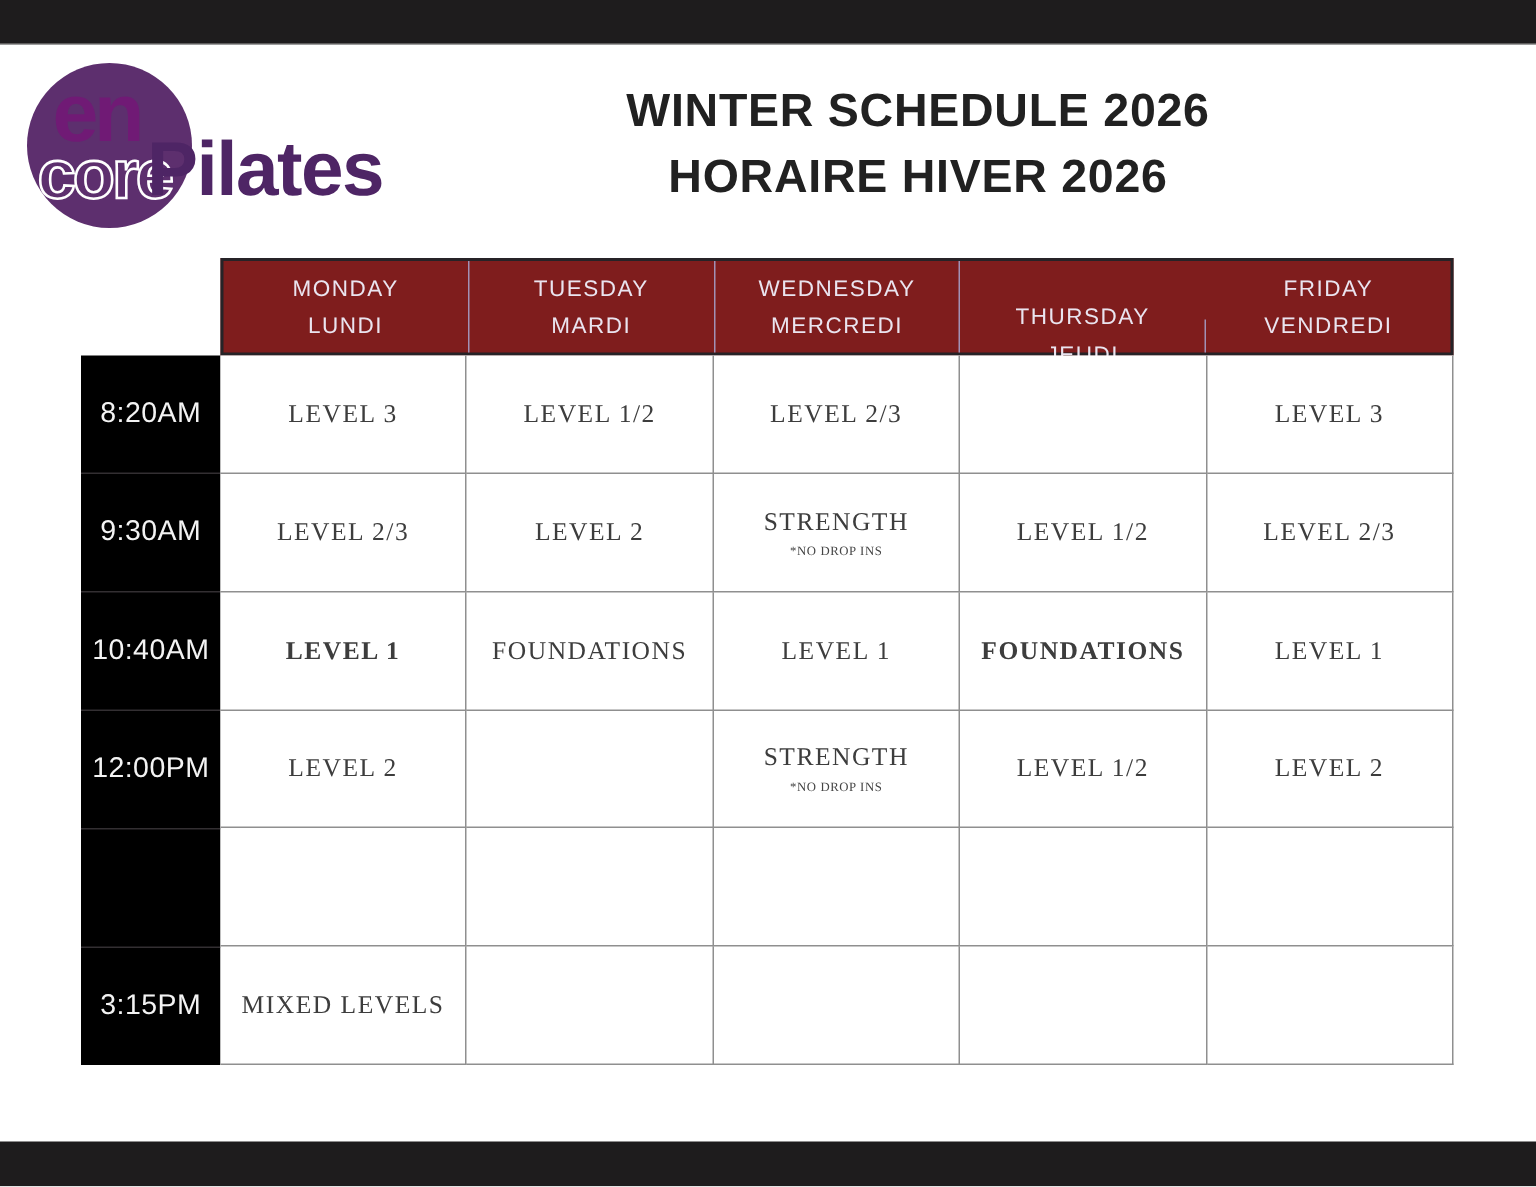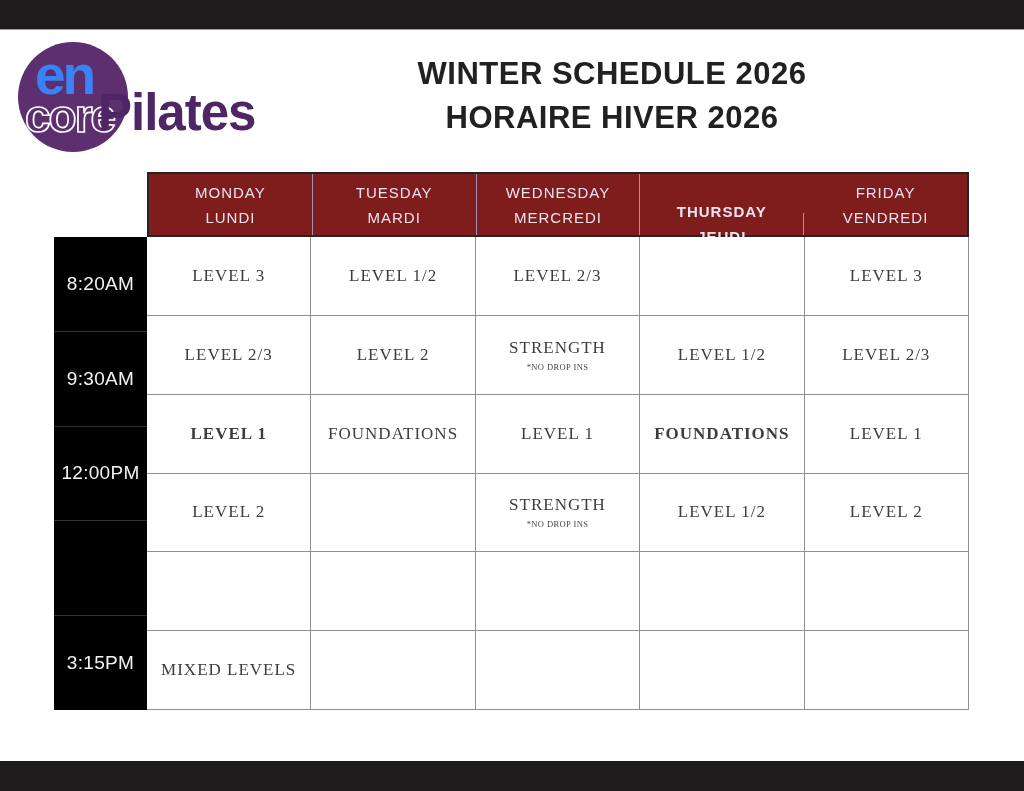--- a/index.html
+++ b/index.html
@@ -16,21 +16,21 @@
     background:#1e1c1d;
   }
   
   .logo{position:absolute;left:18px;top:40px;width:300px;height:115px;}
   .logo-circle{
     position:absolute;left:0;top:2px;width:110px;height:110px;border-radius:50%;
     background:#5d2f6e;
   }
   .logo-en{
     position:absolute;left:17px;top:8px;
-    font-size:55px;font-weight:bold;color:#3b82f6;letter-spacing:-3px;line-height:1;
+    font-size:55px;font-weight:bold;color:#701a75;letter-spacing:-3px;line-height:1;
   }
   .logo-core{
     position:absolute;left:7px;top:53px;
     font-size:46px;font-weight:bold;color:transparent;
     -webkit-text-stroke:1.7px #ffffff;letter-spacing:-2px;line-height:1;
   }
   .logo-pilates{
     position:absolute;left:80px;top:47px;
     font-size:51px;font-weight:bold;color:#4e2565;letter-spacing:-1px;line-height:1;
   }
@@ -45,21 +45,21 @@
     position:absolute;left:147px;top:172px;width:822px;height:65px;
     background:#7f1d1d;border:2px solid #262327;box-sizing:border-box;
     display:flex;
   }
   .day-cell{
     flex:1;display:flex;flex-direction:column;justify-content:center;align-items:center;
     color:#eae4ef;font-size:15px;letter-spacing:1px;line-height:25px;
     border-right:1px solid #a191b5;box-sizing:border-box;
   }
   .day-cell:last-child{border-right:none;}
-  .day-cell.bold{font-weight:bold;margin-top:39px;}
+  .day-cell.bold{font-weight:normal;margin-top:39px;}
   
   .time-col{
     position:absolute;left:54px;top:237px;width:93px;height:473px;
     background:#000000;display:flex;flex-direction:column;
   }
   .time-cell{
     flex:1;display:flex;align-items:center;justify-content:center;
     color:#f3f3f3;font-size:19px;letter-spacing:.3px;
     border-bottom:1px solid #332f32;box-sizing:border-box;
   }
@@ -118,20 +118,21 @@
       </div>
       <div class="day-cell">
         <span>FRIDAY</span>
         <span>VENDREDI</span>
       </div>
     </div>
 
   <div class="time-col" id="timeCol">
       <div class="time-cell">8:20AM</div>
       <div class="time-cell">9:30AM</div>
+      <div class="time-cell">10:40AM</div>
       <div class="time-cell">12:00PM</div>
       <div class="time-cell"></div>
       <div class="time-cell">3:15PM</div>
     </div>
 
   <div class="grid" id="grid">
       <div class="cell">
         <span class="cell-label">LEVEL 3</span>
       </div>
       <div class="cell">

